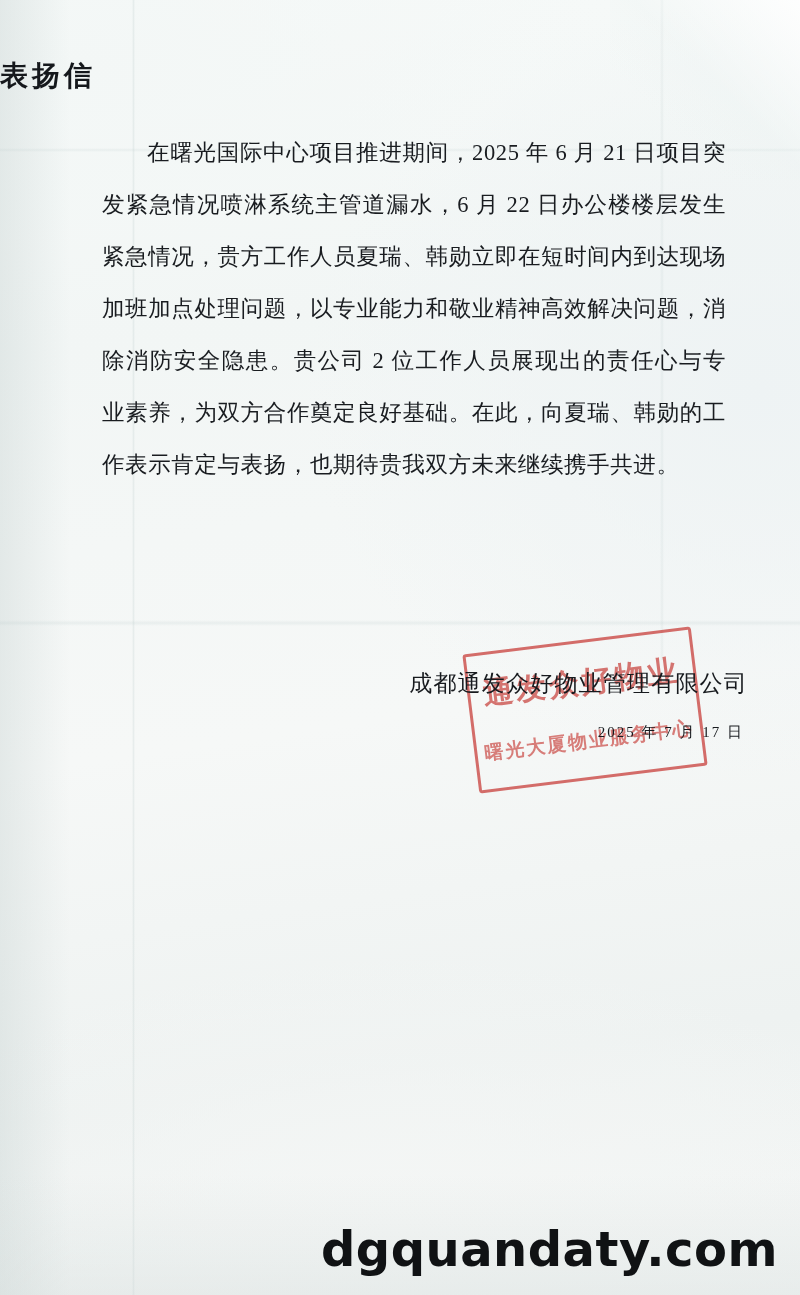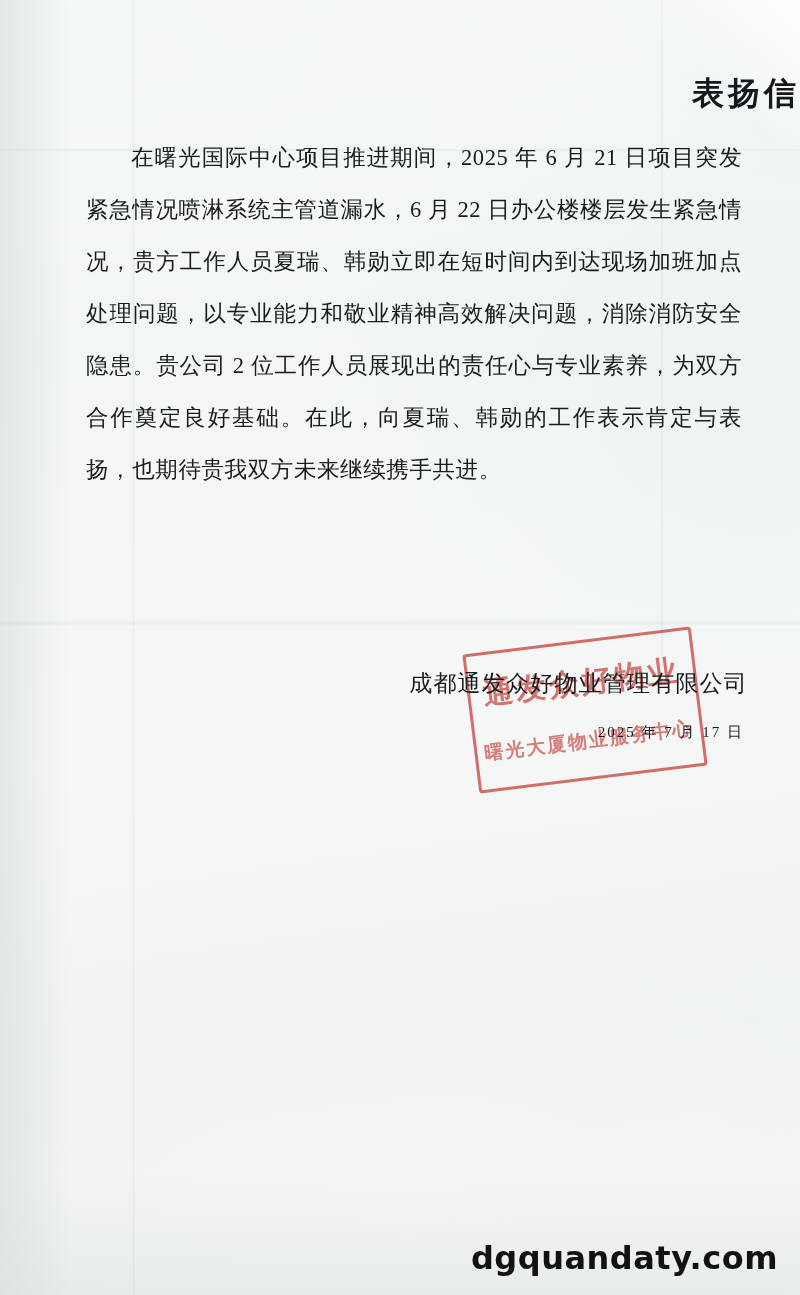--- a/index.html
+++ b/index.html
@@ -61,37 +61,37 @@
     background: linear-gradient(to top, rgba(210,219,218,.38), rgba(210,219,218,0));
   }
 
   .doc {
     position: absolute;
     left: 0; top: 0;
     width: 800px;
   }
   .doc-title {
     margin: 0;
-    padding-top: 72px;
-    text-align: right;
-    font-size: 32px;
+    padding-top: 57px;
+    text-align: left;
+    font-size: 28px;
     font-weight: bold;
     letter-spacing: 4px;
     color: #15181c;
     font-family: "DejaVu Serif", "Liberation Serif", serif;
   }
   .salutation {
     margin: 0;
     padding: 30px 0 0 92px;
     font-size: 22px;
     letter-spacing: 1.5px;
     color: #1a1d21;
   }
   .body-text {
-    margin: 0;
+    margin: 16px;
     padding: 16px 58px 0 86px;
     font-size: 22.5px;
     line-height: 52px;
     letter-spacing: 0.6px;
     text-align: justify;
     text-justify: inter-ideograph;
     text-indent: 2em;
     color: #191c20;
   }
   .signature-block {
@@ -153,21 +153,21 @@
     top: 88px;
     font-size: 19px;
     letter-spacing: 2px;
     opacity: .75;
   }
 
   .watermark {
     position: absolute;
     right: 22px;
     bottom: 18px;
-    font-size: 32px;
+    font-size: 48px;
     font-weight: bold;
     color: #101214;
     font-family: "DejaVu Sans", "Liberation Sans", sans-serif;
     letter-spacing: .5px;
   }
 </style>
 </head>
 <body>
 
 <div id="page">

